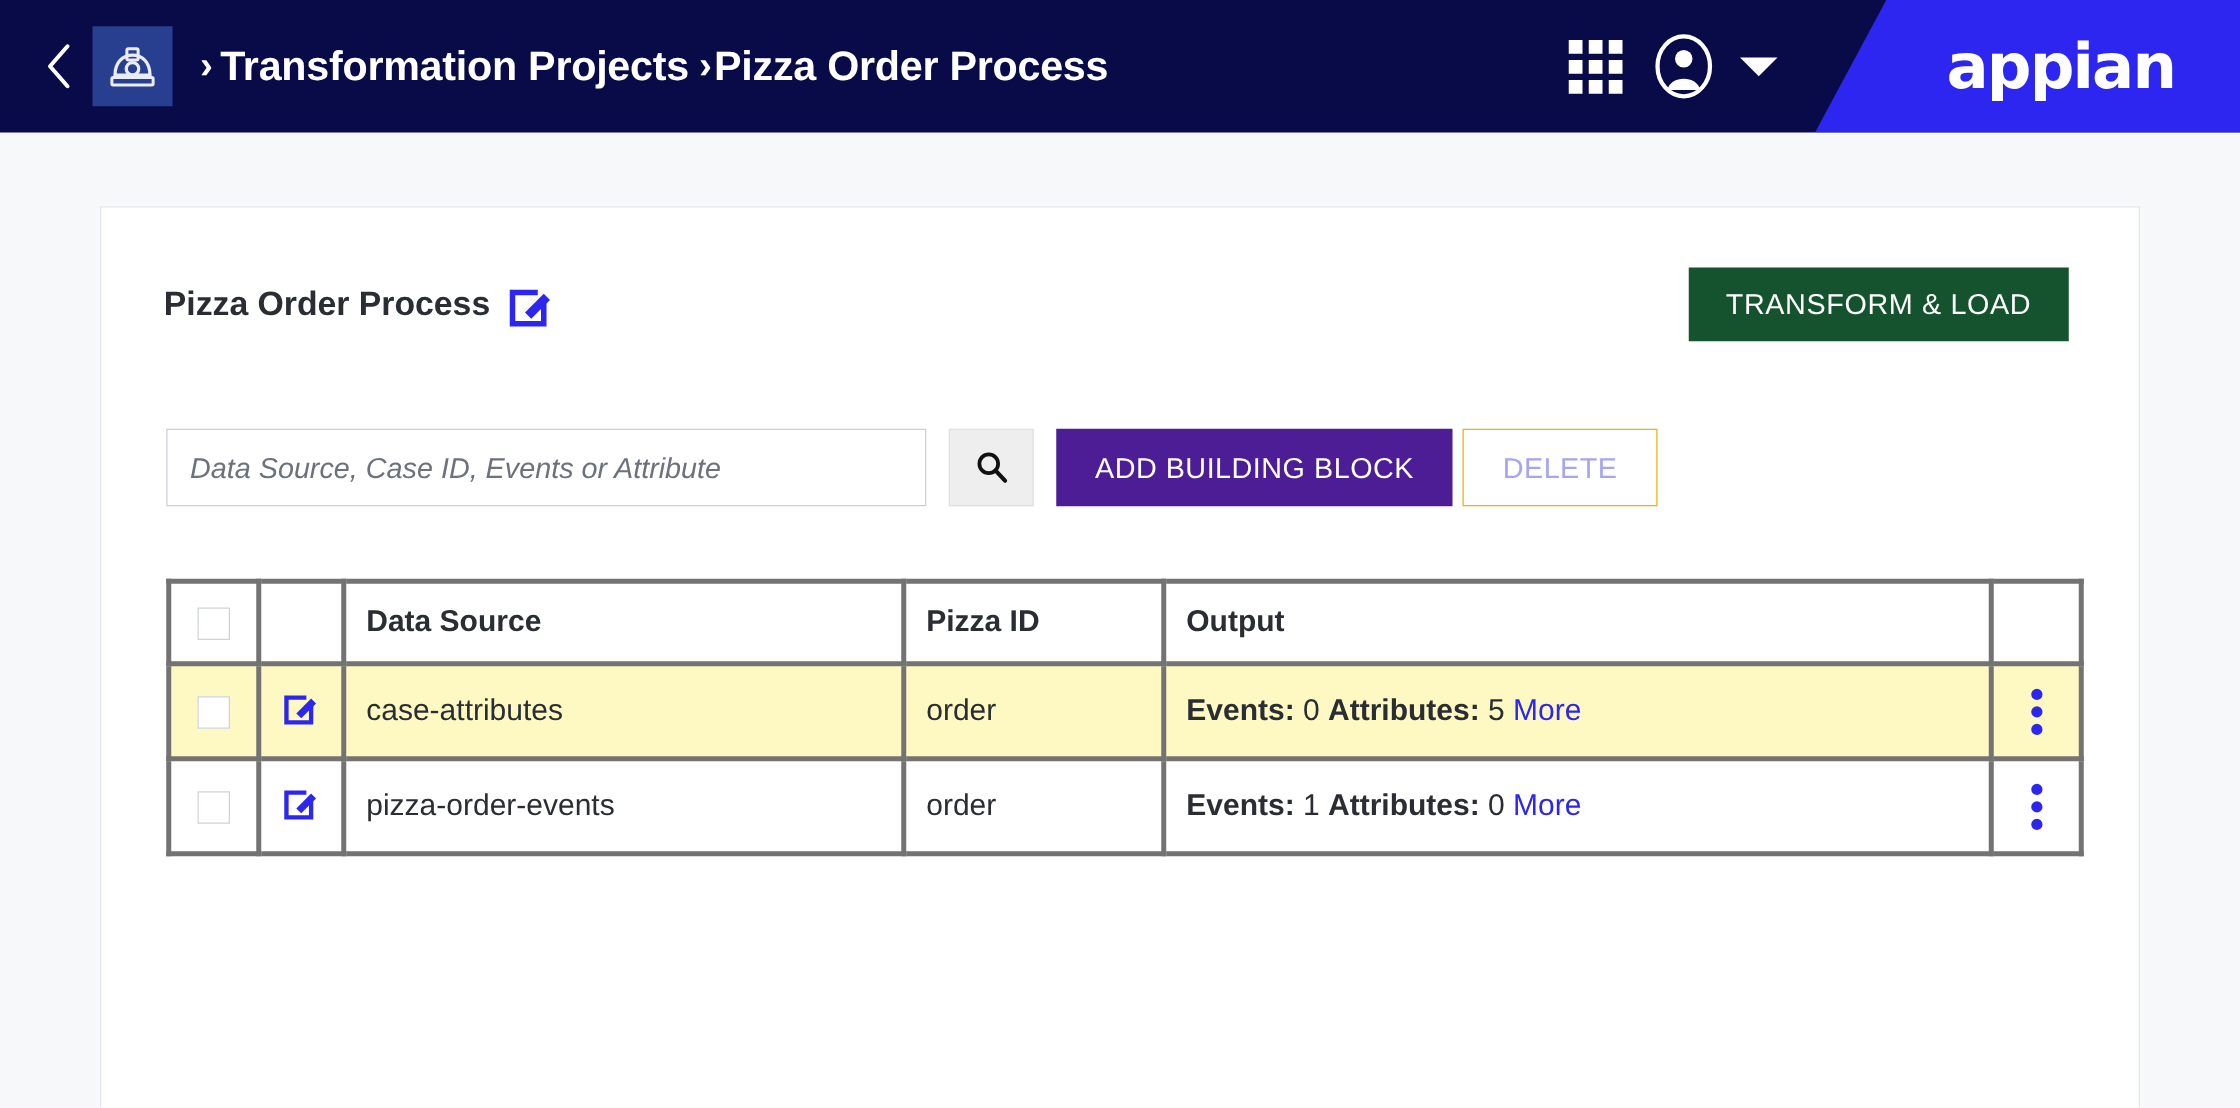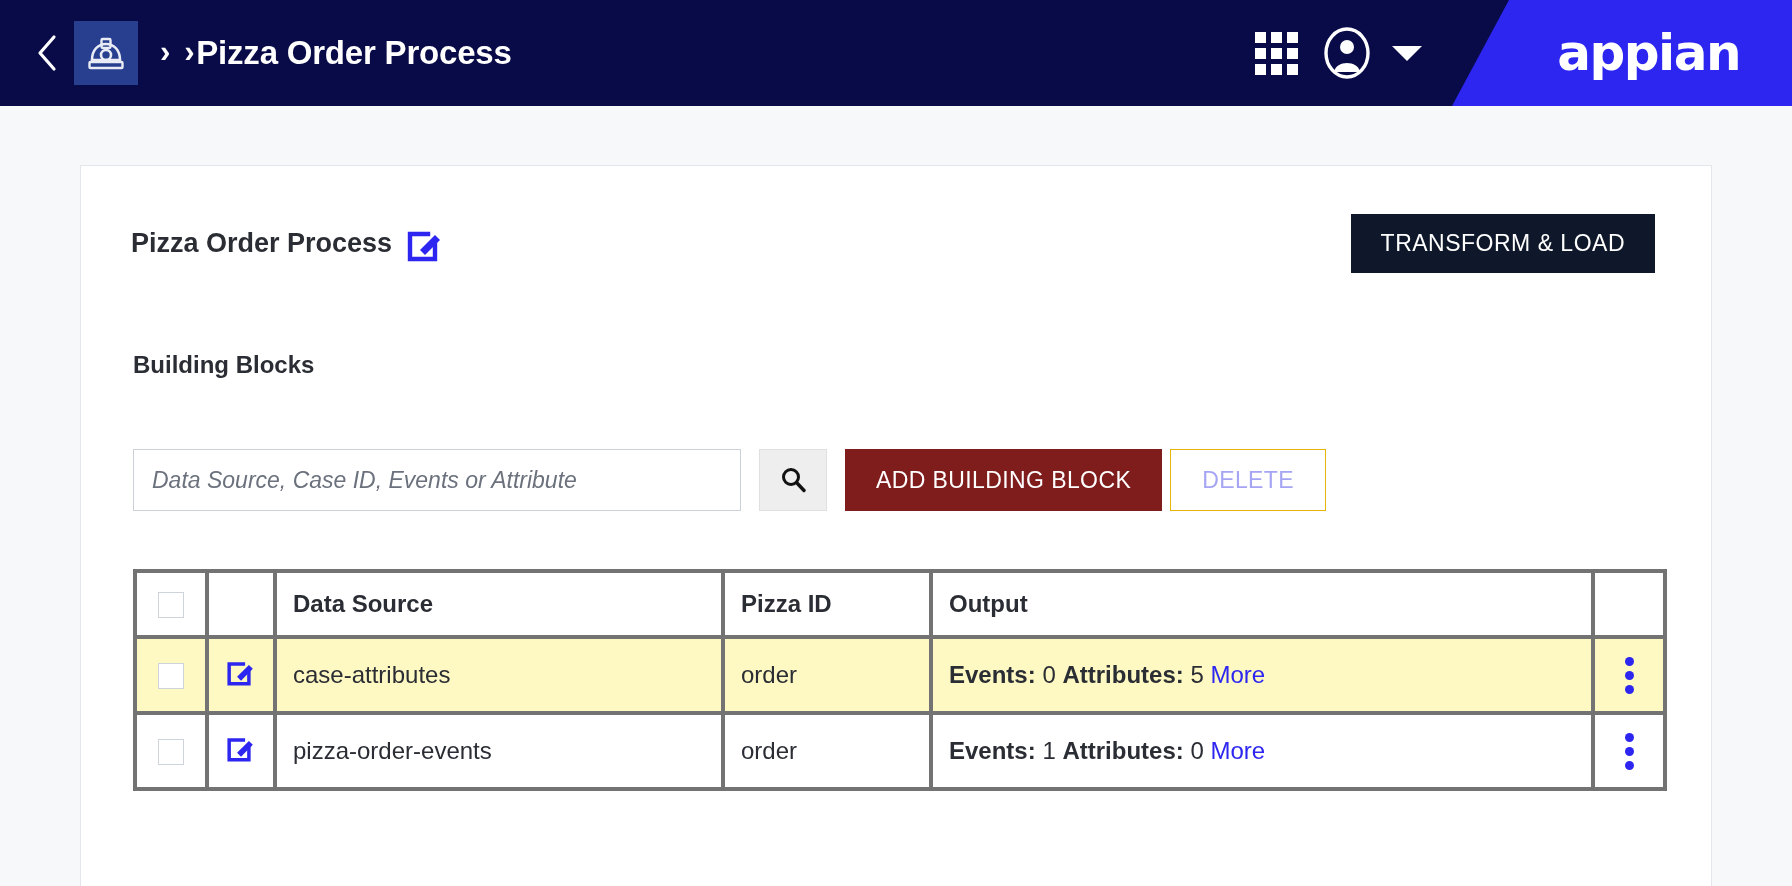--- a/index.html
+++ b/index.html
@@ -123,21 +123,21 @@
     display: flex;
     align-items: center;
     gap: 14px;
     font-size: 27px;
     font-weight: bold;
     color: #2a2d33;
   }
   .edit-icon { display: block; cursor: pointer; }
 
   .btn-primary {
-    background: #0f172a;
+    background: #14532d;
     color: #fff;
     border: none;
     font-size: 23px;
     letter-spacing: 0.5px;
     padding: 16px 30px;
     cursor: pointer;
     font-family: "Liberation Sans", sans-serif;
   }
 
   .section-title {
@@ -172,21 +172,21 @@
     width: 68px; height: 62px;
     margin-left: 18px;
     background: #eeeeee;
     border: 1px solid #e0e0e0;
     display: flex; align-items: center; justify-content: center;
     cursor: pointer;
   }
   .btn-add {
     margin-left: 18px;
     height: 62px;
-    background: #7f1d1d;
+    background: #4c1d95;
     color: #fff;
     border: none;
     font-size: 23px;
     letter-spacing: 0.4px;
     padding: 0 31px;
     cursor: pointer;
     font-family: "Liberation Sans", sans-serif;
   }
   .btn-delete {
     margin-left: 8px;
@@ -276,20 +276,21 @@
       <svg width="40" height="36" viewBox="0 0 40 36" aria-hidden="true">
         <path d="M6 25 C6 15 12 9 20 9 C28 9 34 15 34 25 Z" fill="none" stroke="#e9ecf5" stroke-width="2.6"></path>
         <rect x="15.5" y="4" width="9" height="9" rx="1.2" fill="none" stroke="#e9ecf5" stroke-width="2.4"></rect>
         <circle cx="20" cy="20" r="5" fill="none" stroke="#e9ecf5" stroke-width="2.6"></circle>
         <rect x="3.5" y="27" width="33" height="6" rx="1" fill="none" stroke="#e9ecf5" stroke-width="2.4"></rect>
       </svg>
     </div>
 
     <div class="crumbs">
       <span class="crumb-sep">›</span>
+      <span class="crumb-link">Transformation Projects</span>
       <span class="crumb-sep crumb-sep2">›</span>
       <span class="crumb-link">Pizza Order Process</span>
     </div>
   </div>
 
   <div class="hdr-right">
     <div class="grid-icon">
       <i></i>
         <i></i>
         <i></i>
@@ -317,21 +318,20 @@
     <div class="page-title">
       <span>Pizza Order Process</span>
       <svg class="edit-icon" width="38" height="38" viewBox="0 0 38 38">
         <path d="M4 9 H22 M4 9 V34 H29 V18" fill="none" stroke="#2d26f0" stroke-width="4.4" stroke-linecap="square"></path>
         <path d="M14 25 L29 10 L34 15 L19 30 Z" fill="#2d26f0"></path>
       </svg>
     </div>
     <button class="btn-primary">TRANSFORM &amp; LOAD</button>
   </div>
 
-  <div class="section-title">Building Blocks</div>
 
   <div class="toolbar">
     <input class="search-input" type="text" placeholder="Data Source, Case ID, Events or Attribute" style="">
     <div class="search-btn">
       <svg width="30" height="30" viewBox="0 0 30 30">
         <circle cx="13" cy="12" r="7.5" fill="none" stroke="#111111" stroke-width="3"></circle>
         <line x1="18.5" y1="17.5" x2="26" y2="25.5" stroke="#111111" stroke-width="3.4" stroke-linecap="round"></line>
       </svg>
     </div>
     <button class="btn-add">ADD BUILDING BLOCK</button>

